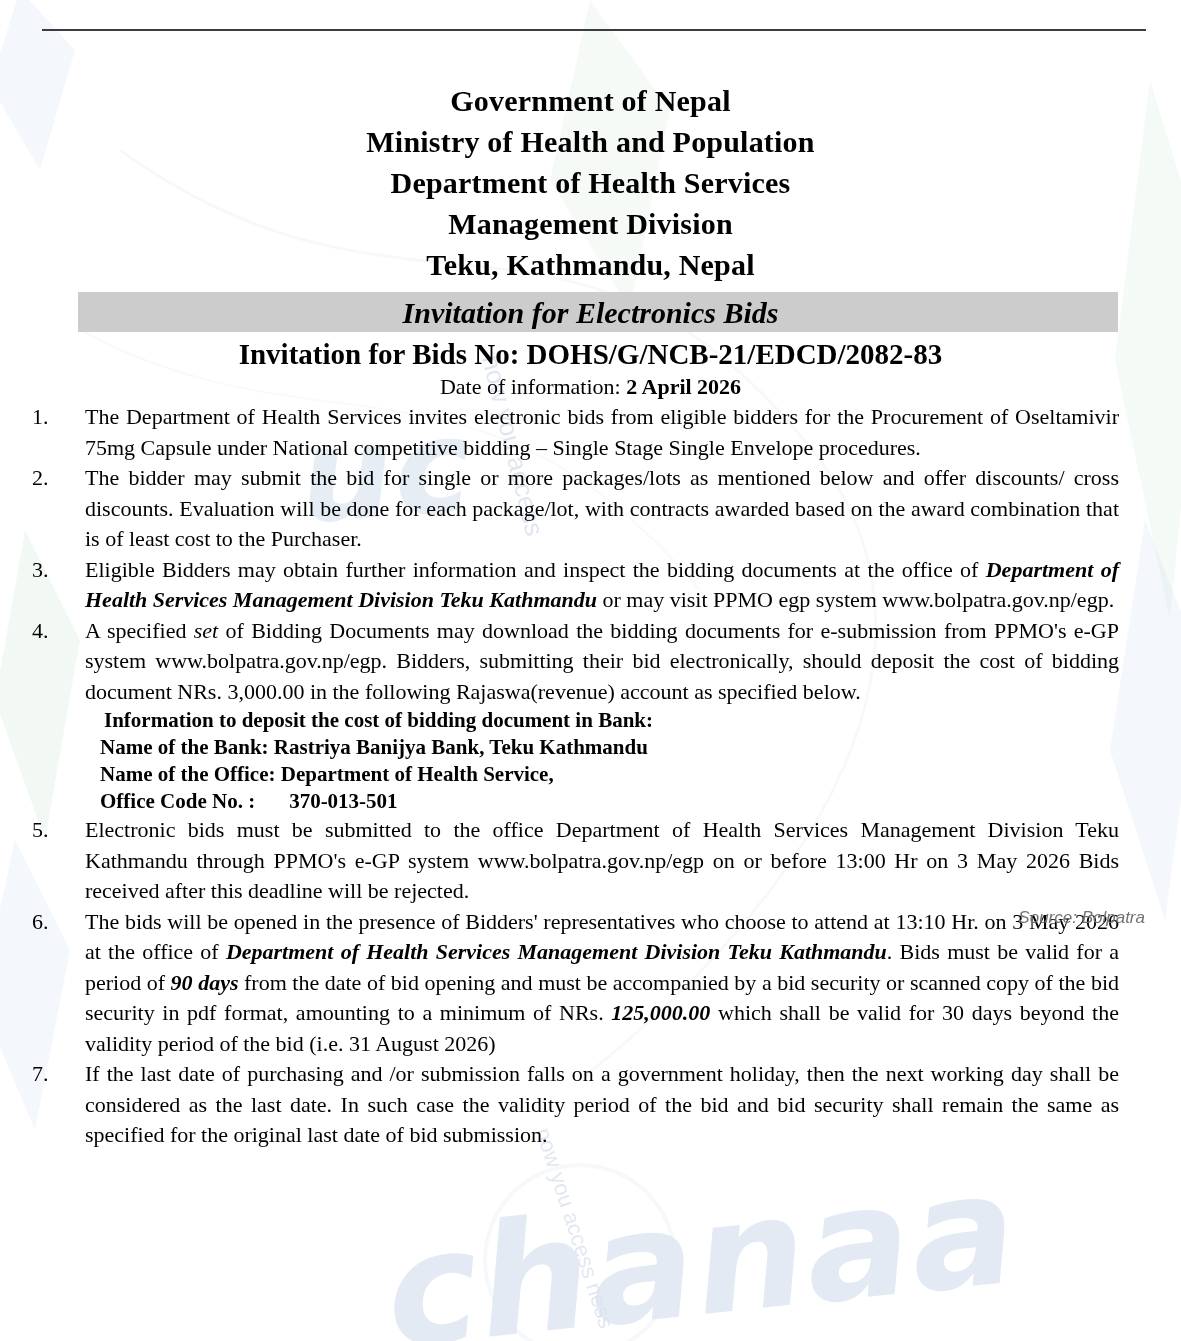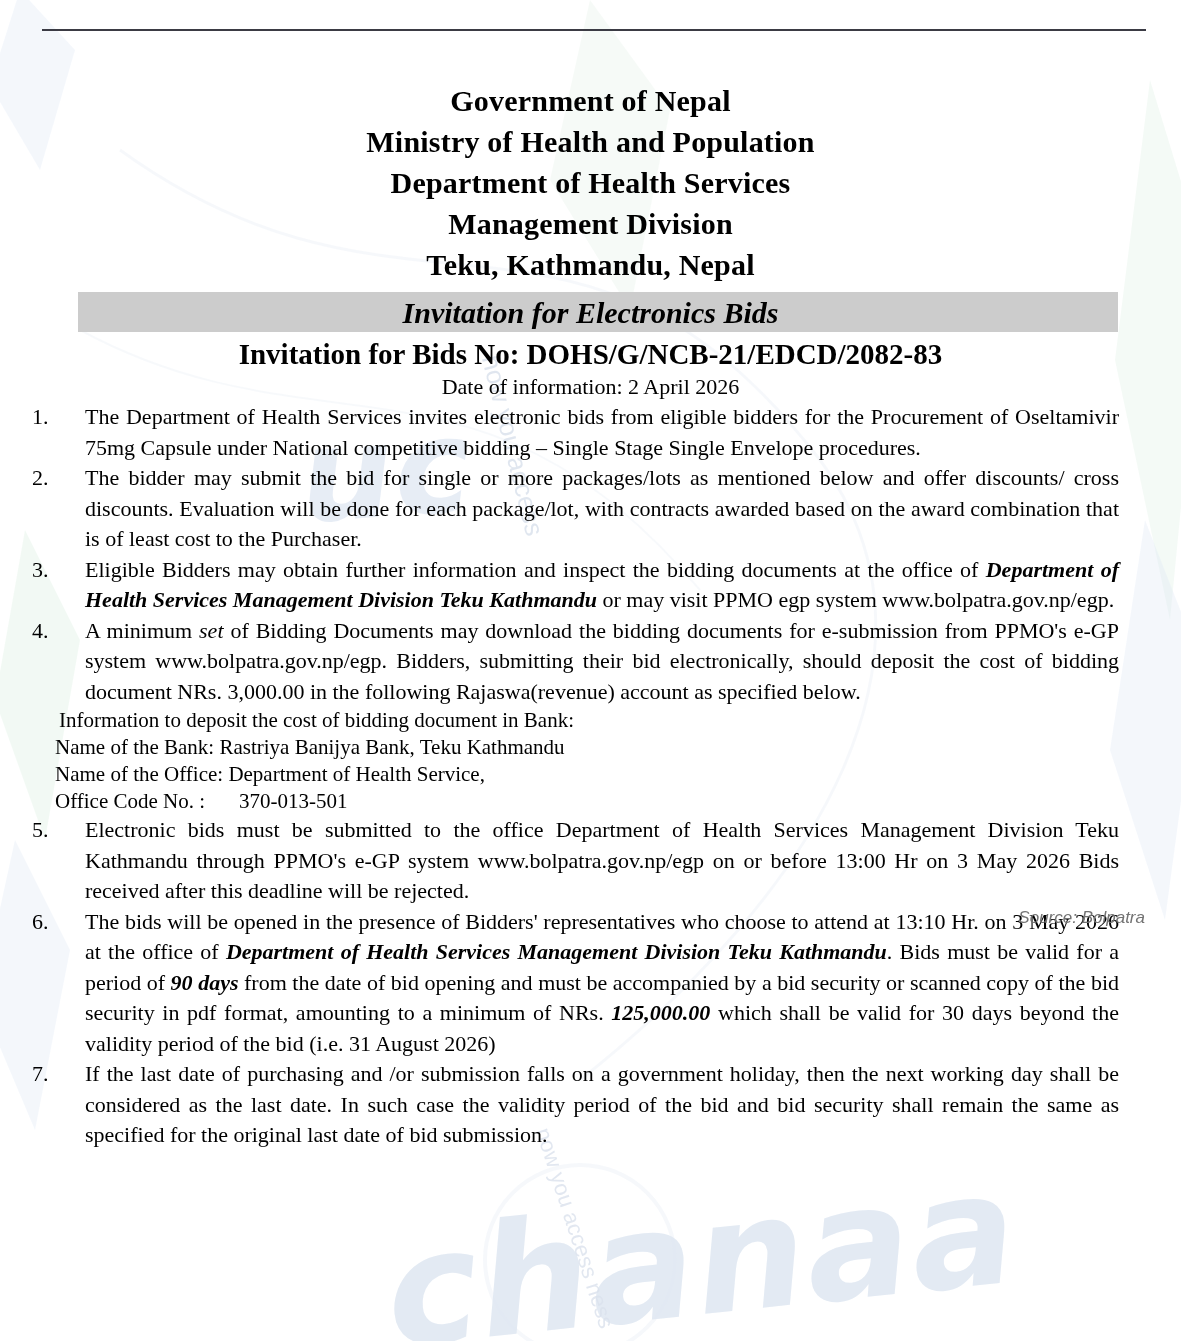--- a/index.html
+++ b/index.html
@@ -110,21 +110,21 @@
 
   .pub-date {
     position: absolute;
     left: 0;
     top: 373px;
     width: 1181px;
     text-align: center;
     font-size: 22px;
     line-height: 28px;
   }
-  .pub-date b { font-weight: normal; }
+  .pub-date b { font-weight: bold; }
 
   
   .clause-list {
     position: absolute;
     left: 0;
     top: 402px;
     width: 1181px;
   }
   .clause {
     position: relative;
@@ -143,25 +143,25 @@
     font-size: 22px;
     line-height: 30.5px;
     text-align: left;
   }
   .clause b { font-weight: normal; }
   .clause i { font-style: italic; }
   .clause .bi { font-weight: bold; font-style: italic; }
 
   
   .bank-block {
-    padding-left: 55px;
+    padding-left: 100px;
     padding-right: 62px;
     font-size: 21px;
     line-height: 27px;
-    font-weight: normal;
+    font-weight: bold;
   }
   .bank-block .first-line { padding-left: 4px; }
   .bank-block .gap { display: inline-block; width: 34px; }
 
   .source-note {
     position: absolute;
     right: 36px;
     bottom: 14px;
     font-family: "Liberation Sans", "DejaVu Sans", sans-serif;
     font-style: italic;
@@ -239,21 +239,21 @@
       <span>The bidder may submit the bid for single or more packages/lots as mentioned below and offer discounts/ cross discounts. Evaluation will be done for each package/lot, with contracts awarded based on the award combination that is of least cost to the Purchaser.</span>
     </div>
 
     <div class="clause">
       <span class="clause-num">3.</span>
       <span>Eligible Bidders may obtain further information and inspect the bidding documents at the office of </span><span class="bi">Department of Health Services Management Division Teku Kathmandu</span><span> or may visit PPMO egp system www.bolpatra.gov.np/egp.</span>
     </div>
 
     <div class="clause">
       <span class="clause-num">4.</span>
-      <span>A minimum </span><i>set</i><span> of Bidding Documents may download the bidding documents for e-submission from PPMO's e-GP system www.bolpatra.gov.np/egp. Bidders, submitting their bid electronically, should deposit the cost of bidding document </span><b>NRs. 3,000.00</b><span> in the following Rajaswa(revenue) account as specified below.</span>
+      <span>A specified </span><i>set</i><span> of Bidding Documents may download the bidding documents for e-submission from PPMO's e-GP system www.bolpatra.gov.np/egp. Bidders, submitting their bid electronically, should deposit the cost of bidding document </span><b>NRs. 3,000.00</b><span> in the following Rajaswa(revenue) account as specified below.</span>
     </div>
 
     <div class="bank-block">
       <div class="first-line">Information to deposit the cost of bidding document in Bank:</div>
       <div>
         <span>Name of the Bank:</span>
         <span>Rastriya Banijya Bank, Teku Kathmandu</span>
       </div>
       <div>
         <span>Name of the Office:</span>

